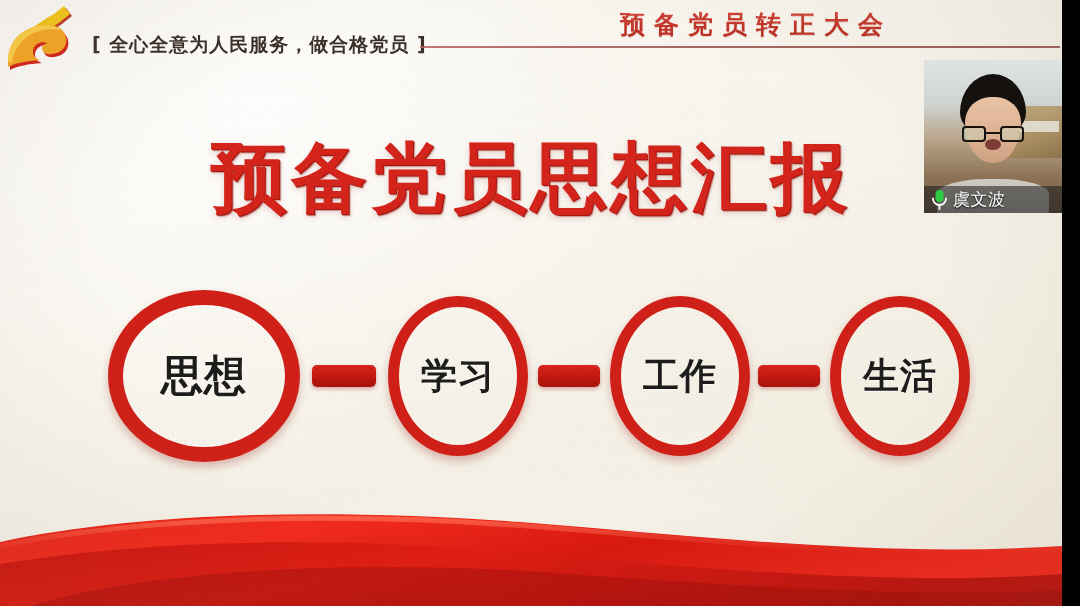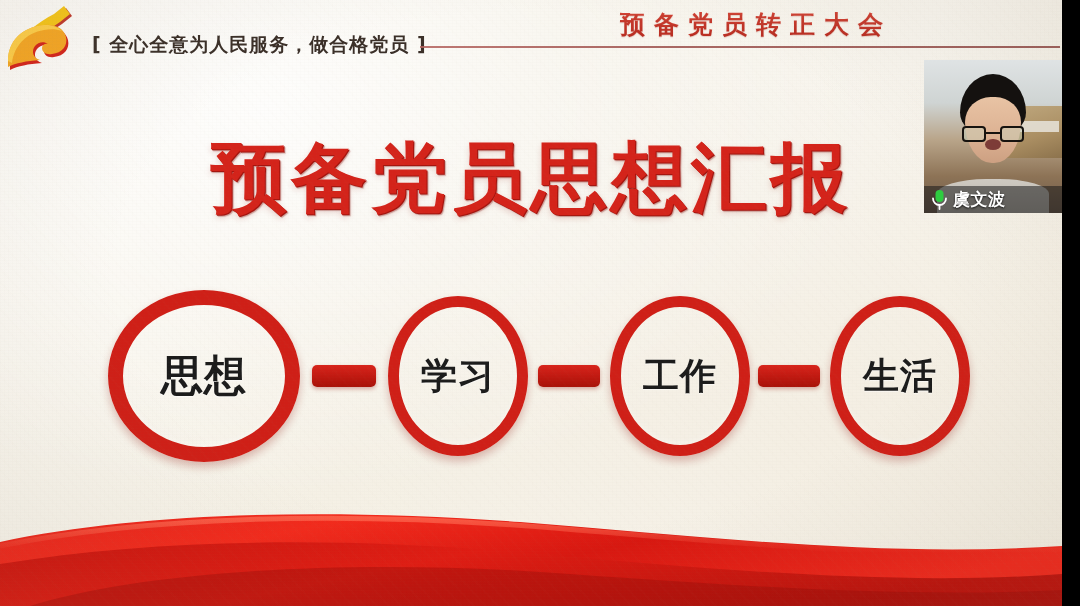--- a/index.html
+++ b/index.html
@@ -269,21 +269,21 @@
     display: flex;
     align-items: center;
     gap: 4px;
     padding-left: 6px;
     box-sizing: border-box;
     background: rgba(26,26,26,0.55);
   }
   #mic-icon { flex: 0 0 auto; display: block; }
   #name-text {
     font-size: 17px;
-    font-weight: bold;
+    font-weight: normal;
     color: #ffffff;
     letter-spacing: 0.5px;
     text-shadow: 0 1px 2px rgba(0,0,0,.8);
     white-space: nowrap;
     text-align: right;
   }
 </style>
 </head>
 <body>
 

